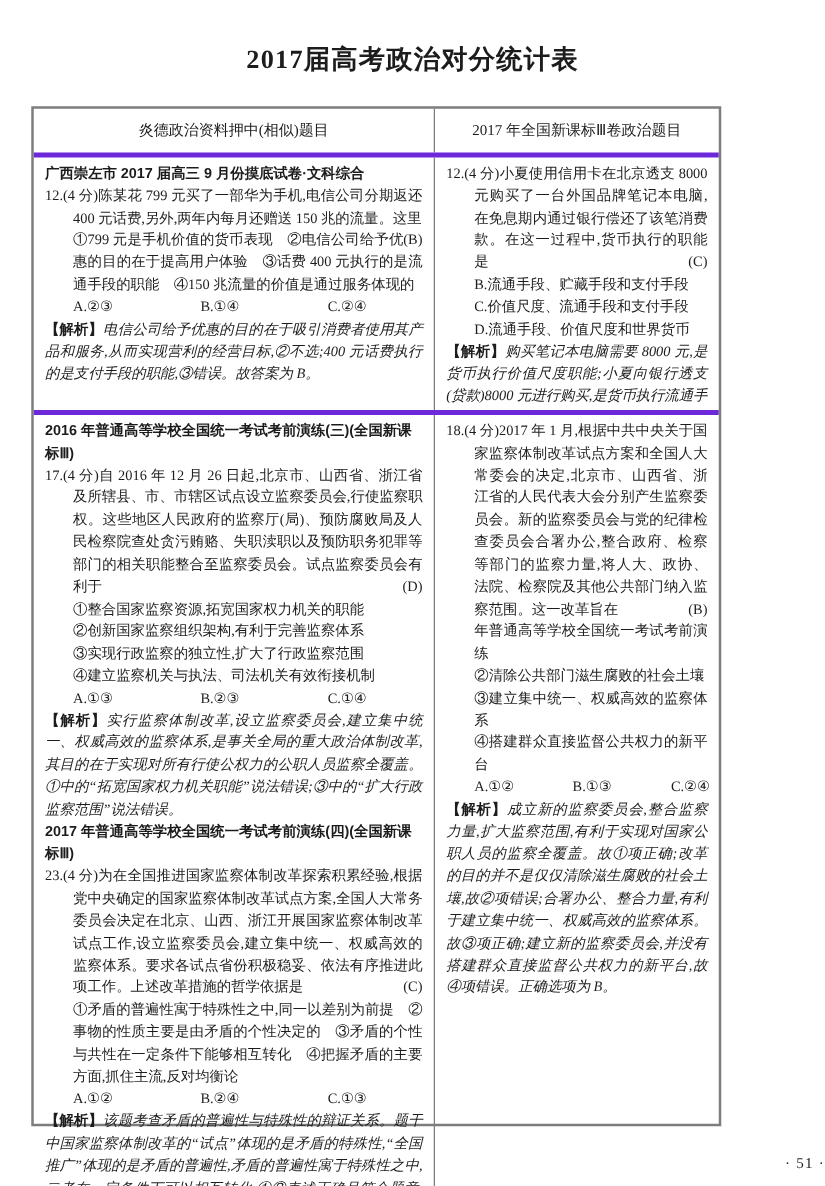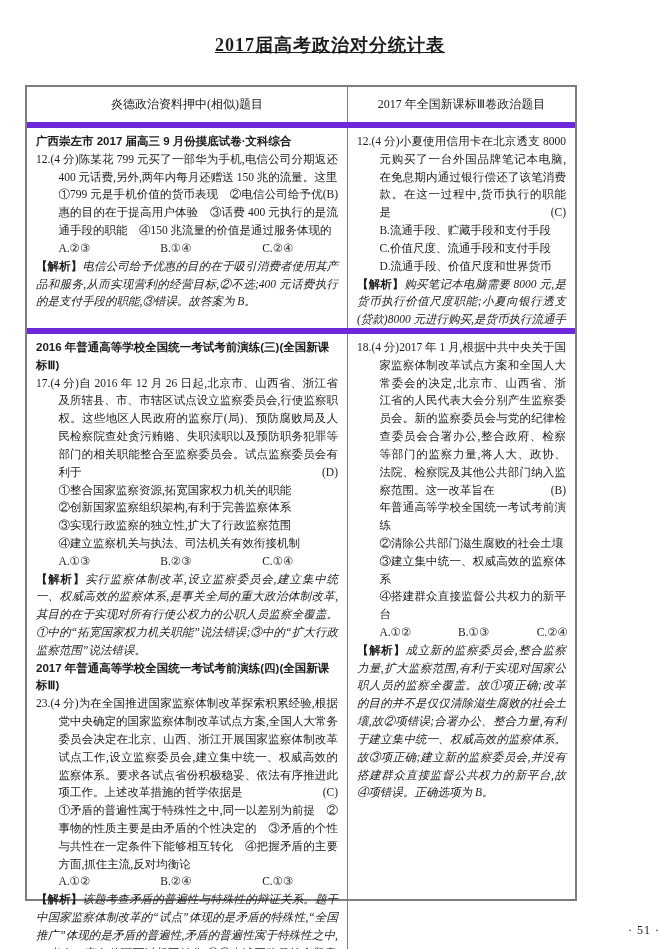--- a/index.html
+++ b/index.html
@@ -9,36 +9,35 @@
     background: #ffffff;
     font-family: "Liberation Serif", serif;
     color: #1c1c1c;
     overflow: hidden;
   }
   .title {
     position: absolute; top: 33px; left: 0;
     width: 100%;
     margin: 0;
     text-align: center;
-    font-size: 18px;
+    font-size: 21px;
     font-weight: bold;
     font-family: "Liberation Serif", serif;
     letter-spacing: 1px;
-    text-decoration: underline;
   }
   .ctable {
     position: absolute; left: 25px; top: 85px;
     width: 552px; height: 816px;
     border: 2px solid #7d7d7d;
     box-sizing: border-box;
     display: flex; flex-direction: column;
     background: #ffffff;
   }
   .trow { display: flex; box-sizing: border-box; }
-  .trow + .trow { border-top: 6px solid #6d28d9; }
+  .trow + .trow { border-top: 4px solid #6d28d9; }
   .thead { height: 35px; flex: none; }
   .r1 { height: 206px; flex: none; }
   .r2 { flex: 1; }
   .cell {
     box-sizing: border-box;
     padding: 5px 9px 0 9px;
     overflow: hidden;
     font-size: 11.5px;
     line-height: 1.55;
     text-align: justify;

